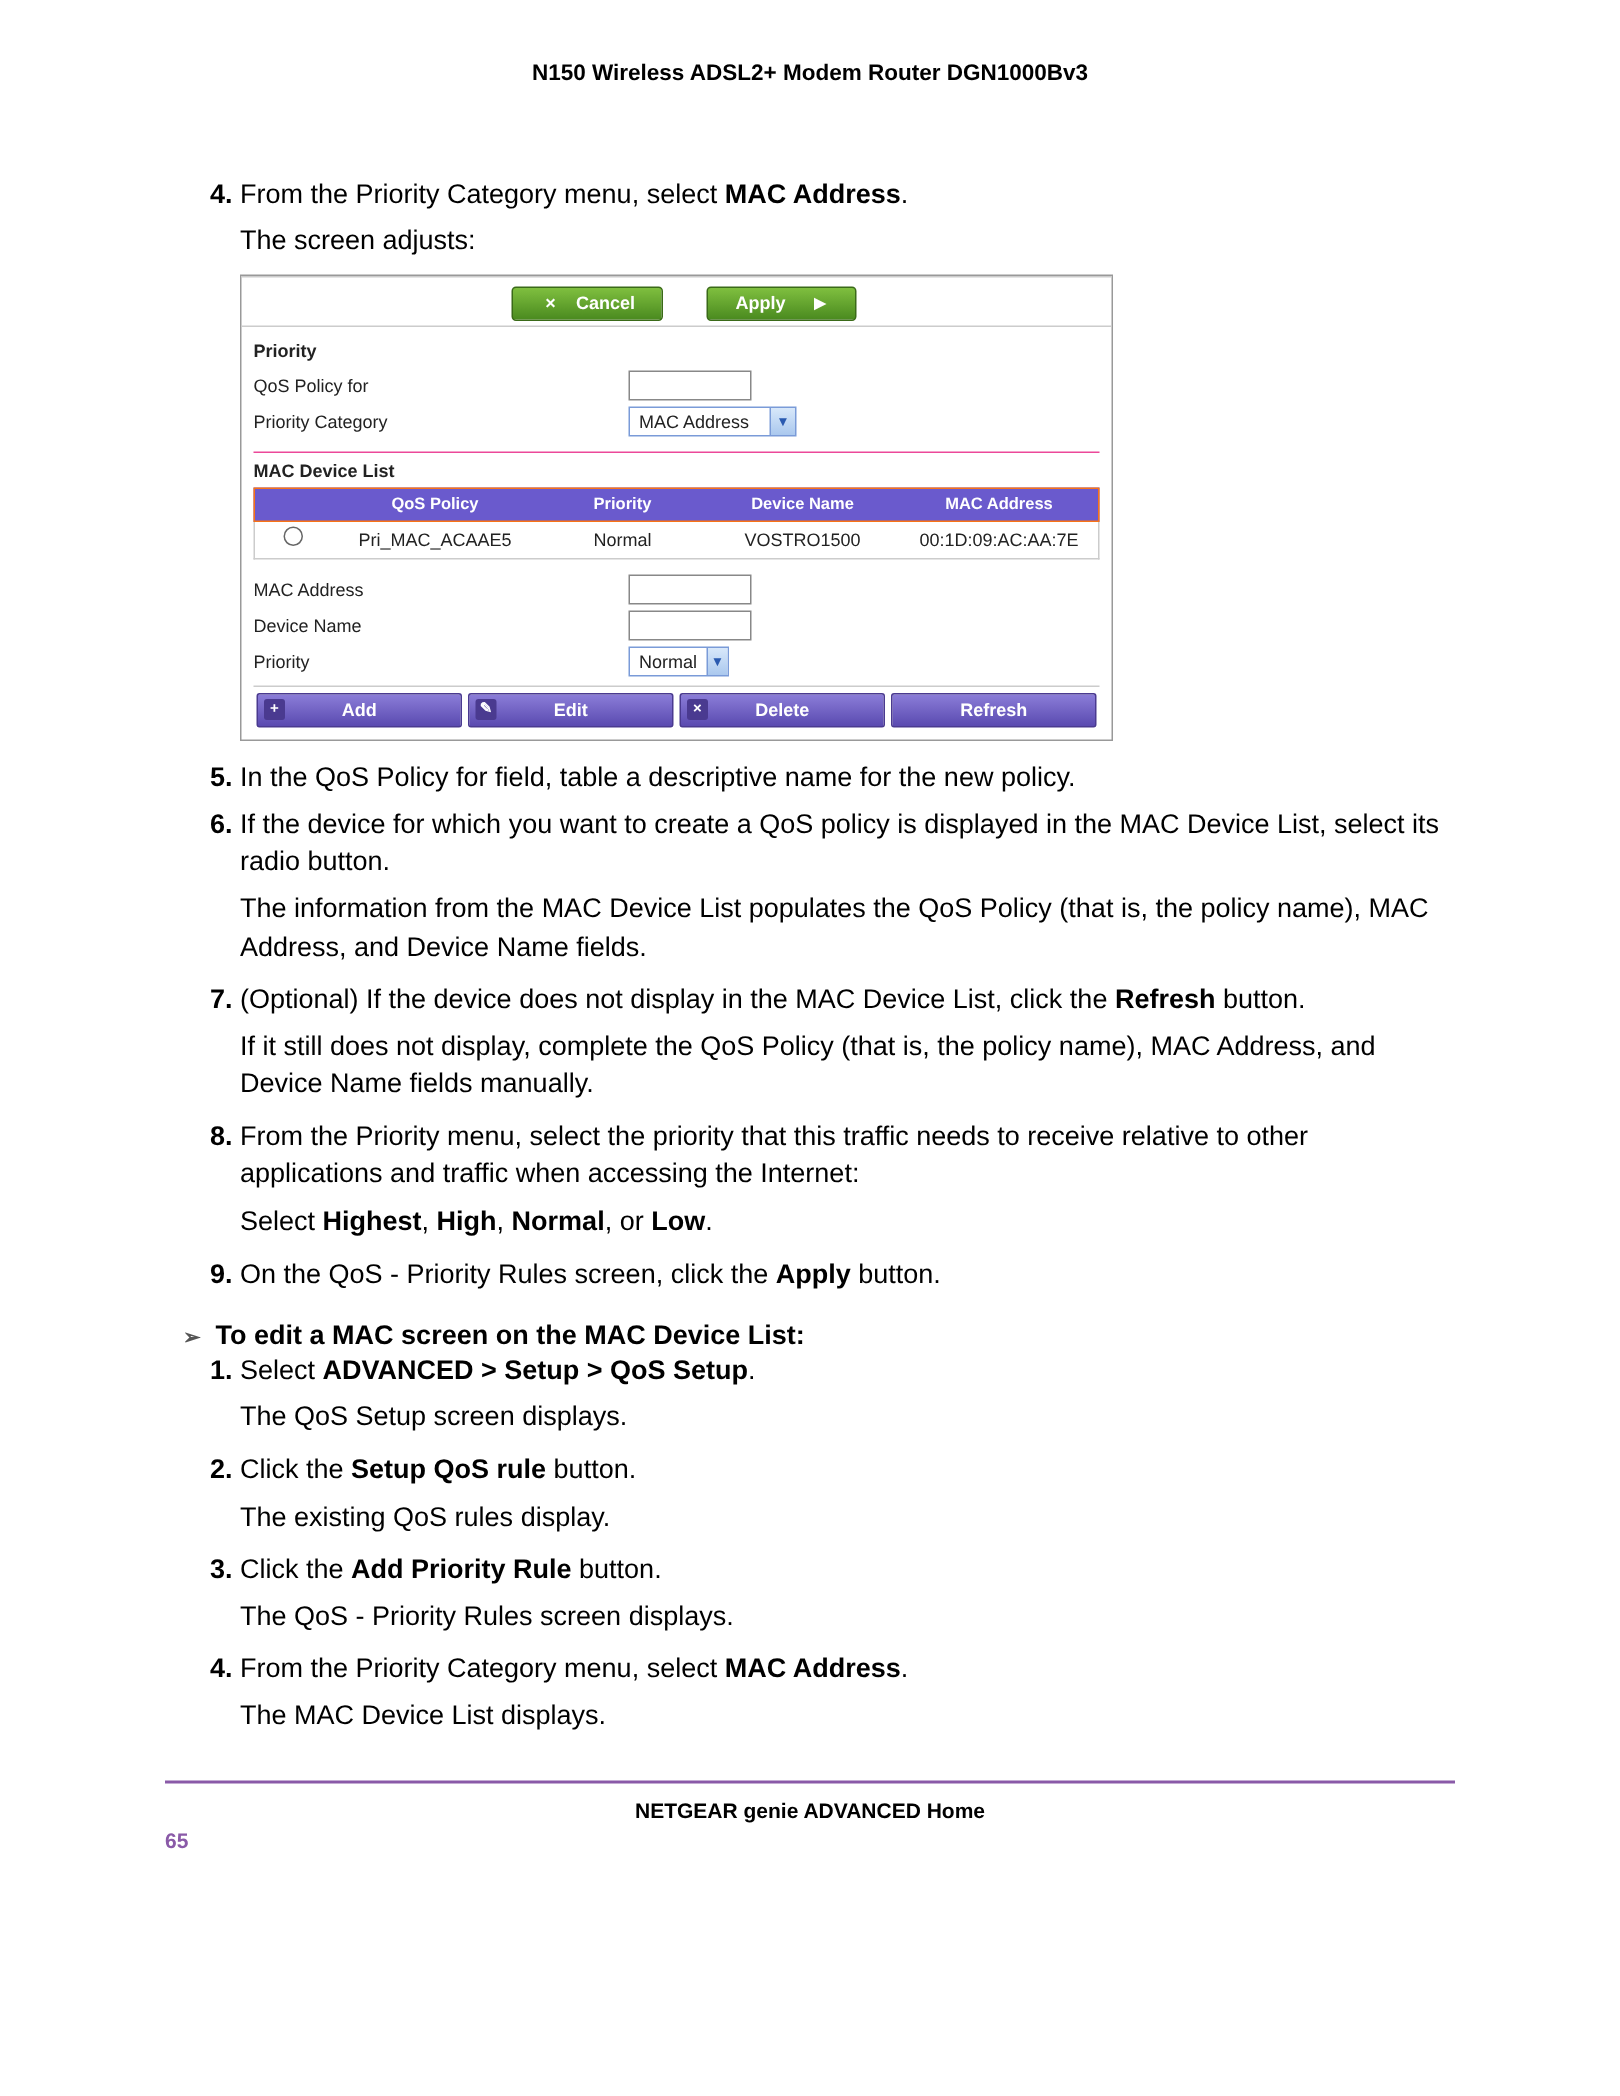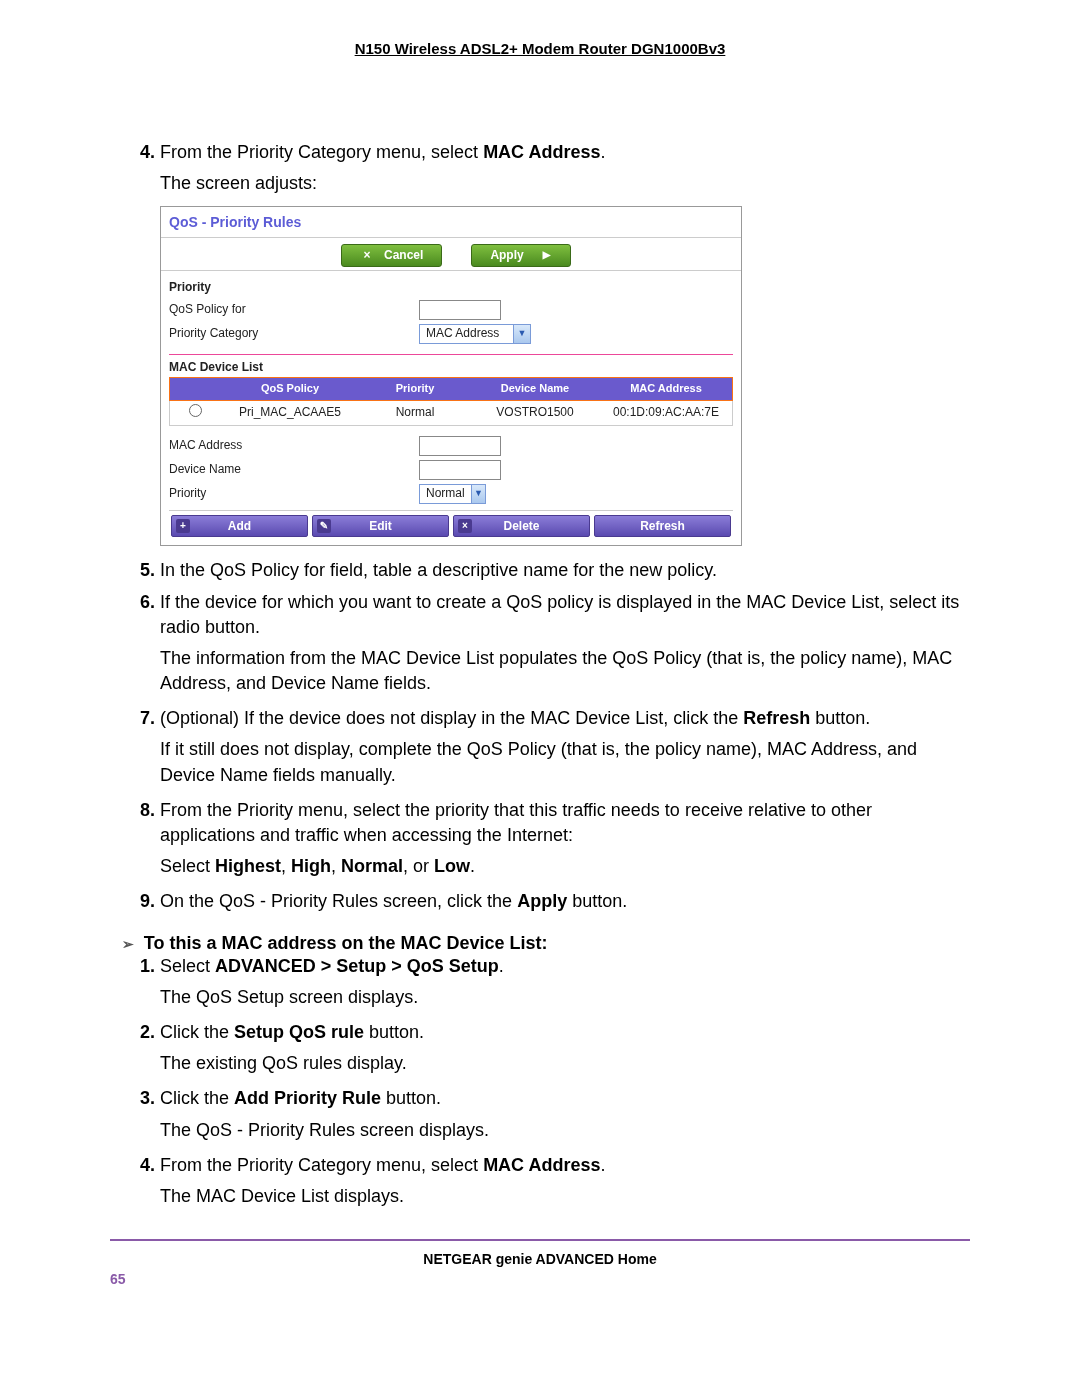--- a/index.html
+++ b/index.html
@@ -13,22 +13,21 @@
     width: 1080px;
     margin: 0 auto;
     padding: 40px 110px 30px 110px;
     box-sizing: border-box;
     position: relative;
   }
   .doc-title {
     text-align: center;
     font-weight: bold;
     font-size: 15px;
-    margin-bottom: 83px;
-    text-decoration: underline;
+    margin-bottom: 60px;
   }
   ol.main-list {
     font-size: 18px;
     line-height: 1.4;
     margin: 0 0 0 50px;
     padding: 0;
   }
   ol.main-list > li {
     margin-bottom: 6px;
   }
@@ -238,21 +237,20 @@
 <div class="page">
   <div class="doc-title">N150 Wireless ADSL2+ Modem Router DGN1000Bv3</div>
 
   <ol class="main-list" start="4">
     <li>
       <span>From the Priority Category menu, select </span><b>MAC Address</b><span>.</span>
       <div class="sub">The screen adjusts:</div>
 
       
       <div class="screenshot">
-        <div class="ss-title">QoS - Priority Rules</div>
         <div class="ss-btnbar">
           <span class="netbtn">
             <span class="icon">×</span>
             <span>Cancel</span>
           </span>
           <span class="netbtn">
             <span>Apply</span>
             <span class="icon-right">▶</span>
           </span>
         </div>
@@ -343,21 +341,21 @@
       </div>
     </li>
 
     <li>
       <span>On the QoS - Priority Rules screen, click the </span><b>Apply</b><span> button.</span>
     </li>
   </ol>
 
   <div class="subsection-head">
     <span class="arrow">➢</span>
-    <span>To this a MAC address on the MAC Device List:</span>
+    <span>To edit a MAC screen on the MAC Device List:</span>
   </div>
 
   <ol class="main-list" start="1">
     <li>
       <span>Select </span><b>ADVANCED &gt; Setup &gt; QoS Setup</b><span>.</span>
       <div class="sub">The QoS Setup screen displays.</div>
     </li>
     <li>
       <span>Click the </span><b>Setup QoS rule</b><span> button.</span>
       <div class="sub">The existing QoS rules display.</div>

